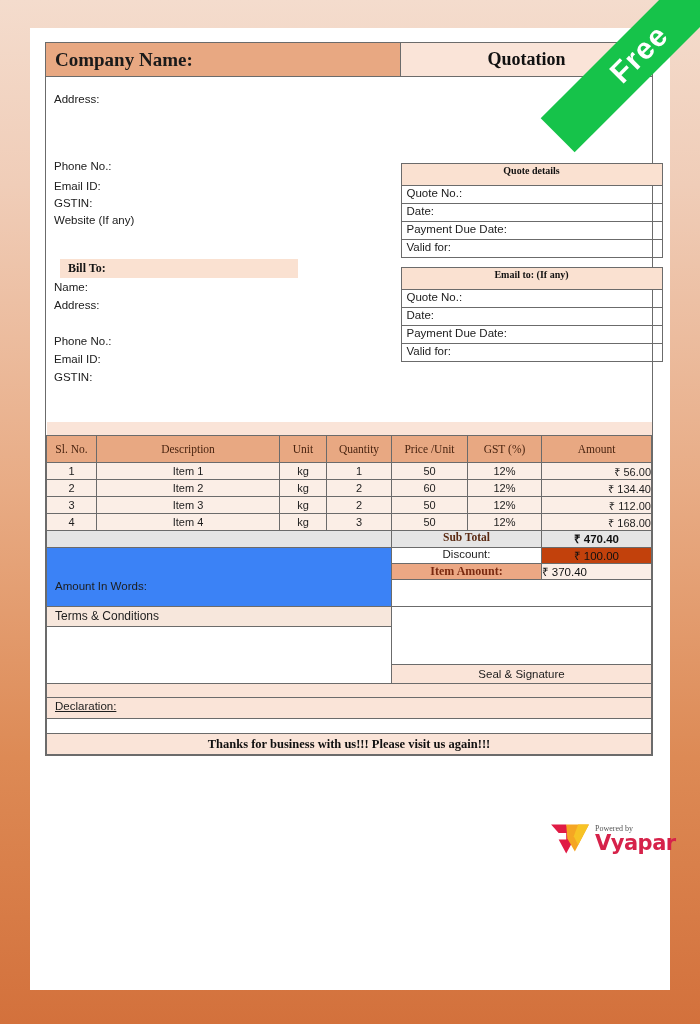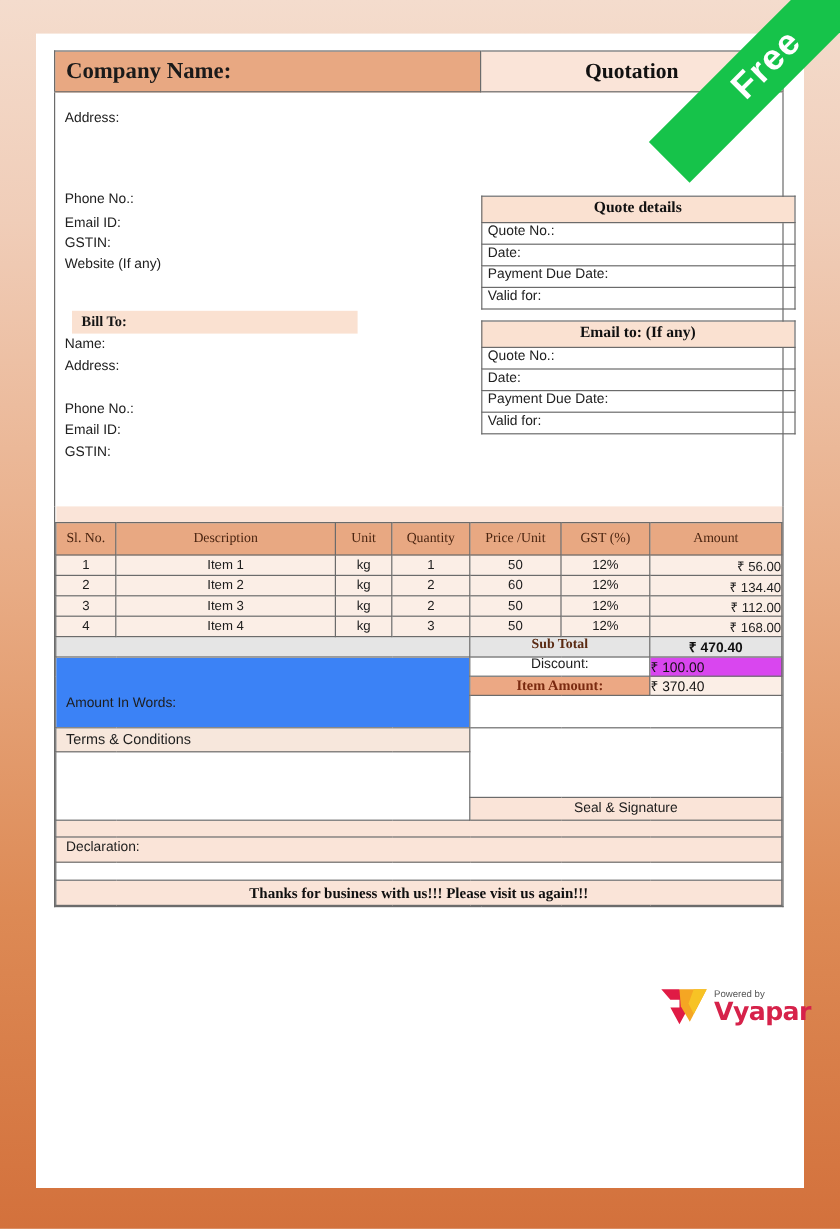--- a/index.html
+++ b/index.html
@@ -48,63 +48,63 @@
   .fld{font-size:11.5px;color:#202020;line-height:15px;padding-left:8px;}
   .billto{
     background:#fae1d1;font-weight:bold;font-size:12px;color:#151515;
     padding:2px 0 2px 8px;width:230px;
     font-family:"Liberation Serif",serif;
   }
 
   .panel{width:100%;border-collapse:collapse;table-layout:fixed;}
   .panel td{border:1px solid #6b6b6b;font-size:11.5px;color:#202020;padding:1px 0 1px 5px;height:15px;}
   .panel .ptitle{
-    background:#fae1d1;text-align:center;font-weight:bold;font-size:13px;
+    background:#fae1d1;text-align:center;font-weight:bold;font-size:10px;
     font-family:"Liberation Serif",serif;color:#111;height:19px;padding:1px 0;
   }
 
   
   .spacer td{background:#fae4d8;height:13px;border-left:none;border-right:none;}
   .ih td{
     background:#e8a882;text-align:center;font-family:"Liberation Serif",serif;
     font-size:11.5px;color:#4a2410;font-weight:normal;height:26px;vertical-align:middle;
   }
   .ir td{
     background:#fbeee6;text-align:center;font-size:11px;color:#1d1d1d;
     height:16px;vertical-align:middle;
   }
   .ir td.amt{text-align:right;}
 
   .blankrow td{height:16px;background:#e5e5e5;}
   .lbl-sub{background:#e8a882;text-align:center;font-weight:bold;font-size:11.5px;color:#5a2a12;font-family:"Liberation Serif",serif;}
   .lbl-dis{background:#ffffff;text-align:center;font-size:11.5px;color:#1d1d1d;}
   .lbl-fin{background:#eca884;text-align:center;font-weight:bold;font-size:12px;color:#7a2a10;font-family:"Liberation Serif",serif;}
   .val-sub{background:#fbeee6;text-align:center;font-weight:bold;font-size:11.5px;color:#111;}
-  .val-dis{background:#d946ef;font-size:11.5px;color:#111;}
+  .val-dis{background:#c2410c;text-align:center;font-size:11.5px;color:#111;}
   .val-fin{background:#fbeee6;text-align:left;font-size:11.5px;color:#111;}
 
   .words{background:#3b82f6;height:58px;position:relative;}
   .words span{position:absolute;left:8px;bottom:14px;font-size:11.5px;color:#1d1d1d;}
   .tc{background:#f7e7dc;font-size:12px;color:#1d1d1d;padding:2px 0 2px 8px;height:15px;margin-top:20px;}
   .tcbox{background:#ffffff;height:56px;}
   .sealblank{background:#ffffff;height:40px;}
   .seal{background:#fae4d8;text-align:center;font-size:11.5px;color:#1d1d1d;height:18px;vertical-align:middle;}
   .thinband{background:#fae4d8;height:13px;}
-  .decl{background:#fae4d8;font-size:11.5px;color:#1d1d1d;padding:2px 0 2px 8px;height:16px;}
+  .decl{background:#fae4d8;font-size:11.5px;color:#1d1d1d;padding:2px 0 2px 8px;height:16px;text-decoration:underline;}
   .declbox{background:#ffffff;height:14px;}
   .thanks{
     background:#fae4d8;text-align:center;font-family:"Liberation Serif",serif;
     font-weight:bold;font-size:12.5px;color:#101010;height:20px;vertical-align:middle;
   }
 
   
   .logo-main{position:absolute;left:472px;top:84px;width:100px;text-align:center;}
   .logo-foot{position:absolute;left:520px;top:795px;width:145px;display:flex;align-items:center;gap:5px;}
   .vy-word{font-family:"DejaVu Sans",sans-serif;font-weight:bold;color:#d6224a;letter-spacing:-0.5px;}
-  .pw{font-family:Liberation Sans, sans-serif;font-size:8px;color:#555;line-height:9px;text-align:left;}
+  .pw{font-family:Liberation Serif, serif;font-size:8px;color:#555;line-height:9px;text-align:left;}
 
   
   .ribbon{
     position:absolute;right:-54px;top:30px;width:230px;height:48px;
     background:#16c34a;transform:rotate(-45deg);transform-origin:center;
     display:flex;align-items:center;justify-content:center;
     color:#fff;font-family:"Liberation Sans",sans-serif;font-weight:bold;
     font-size:30px;letter-spacing:1px;overflow:hidden;
   }
   .wm{position:absolute;left:338px;top:205px;font-size:10px;color:#e9eef5;letter-spacing:2px;}

